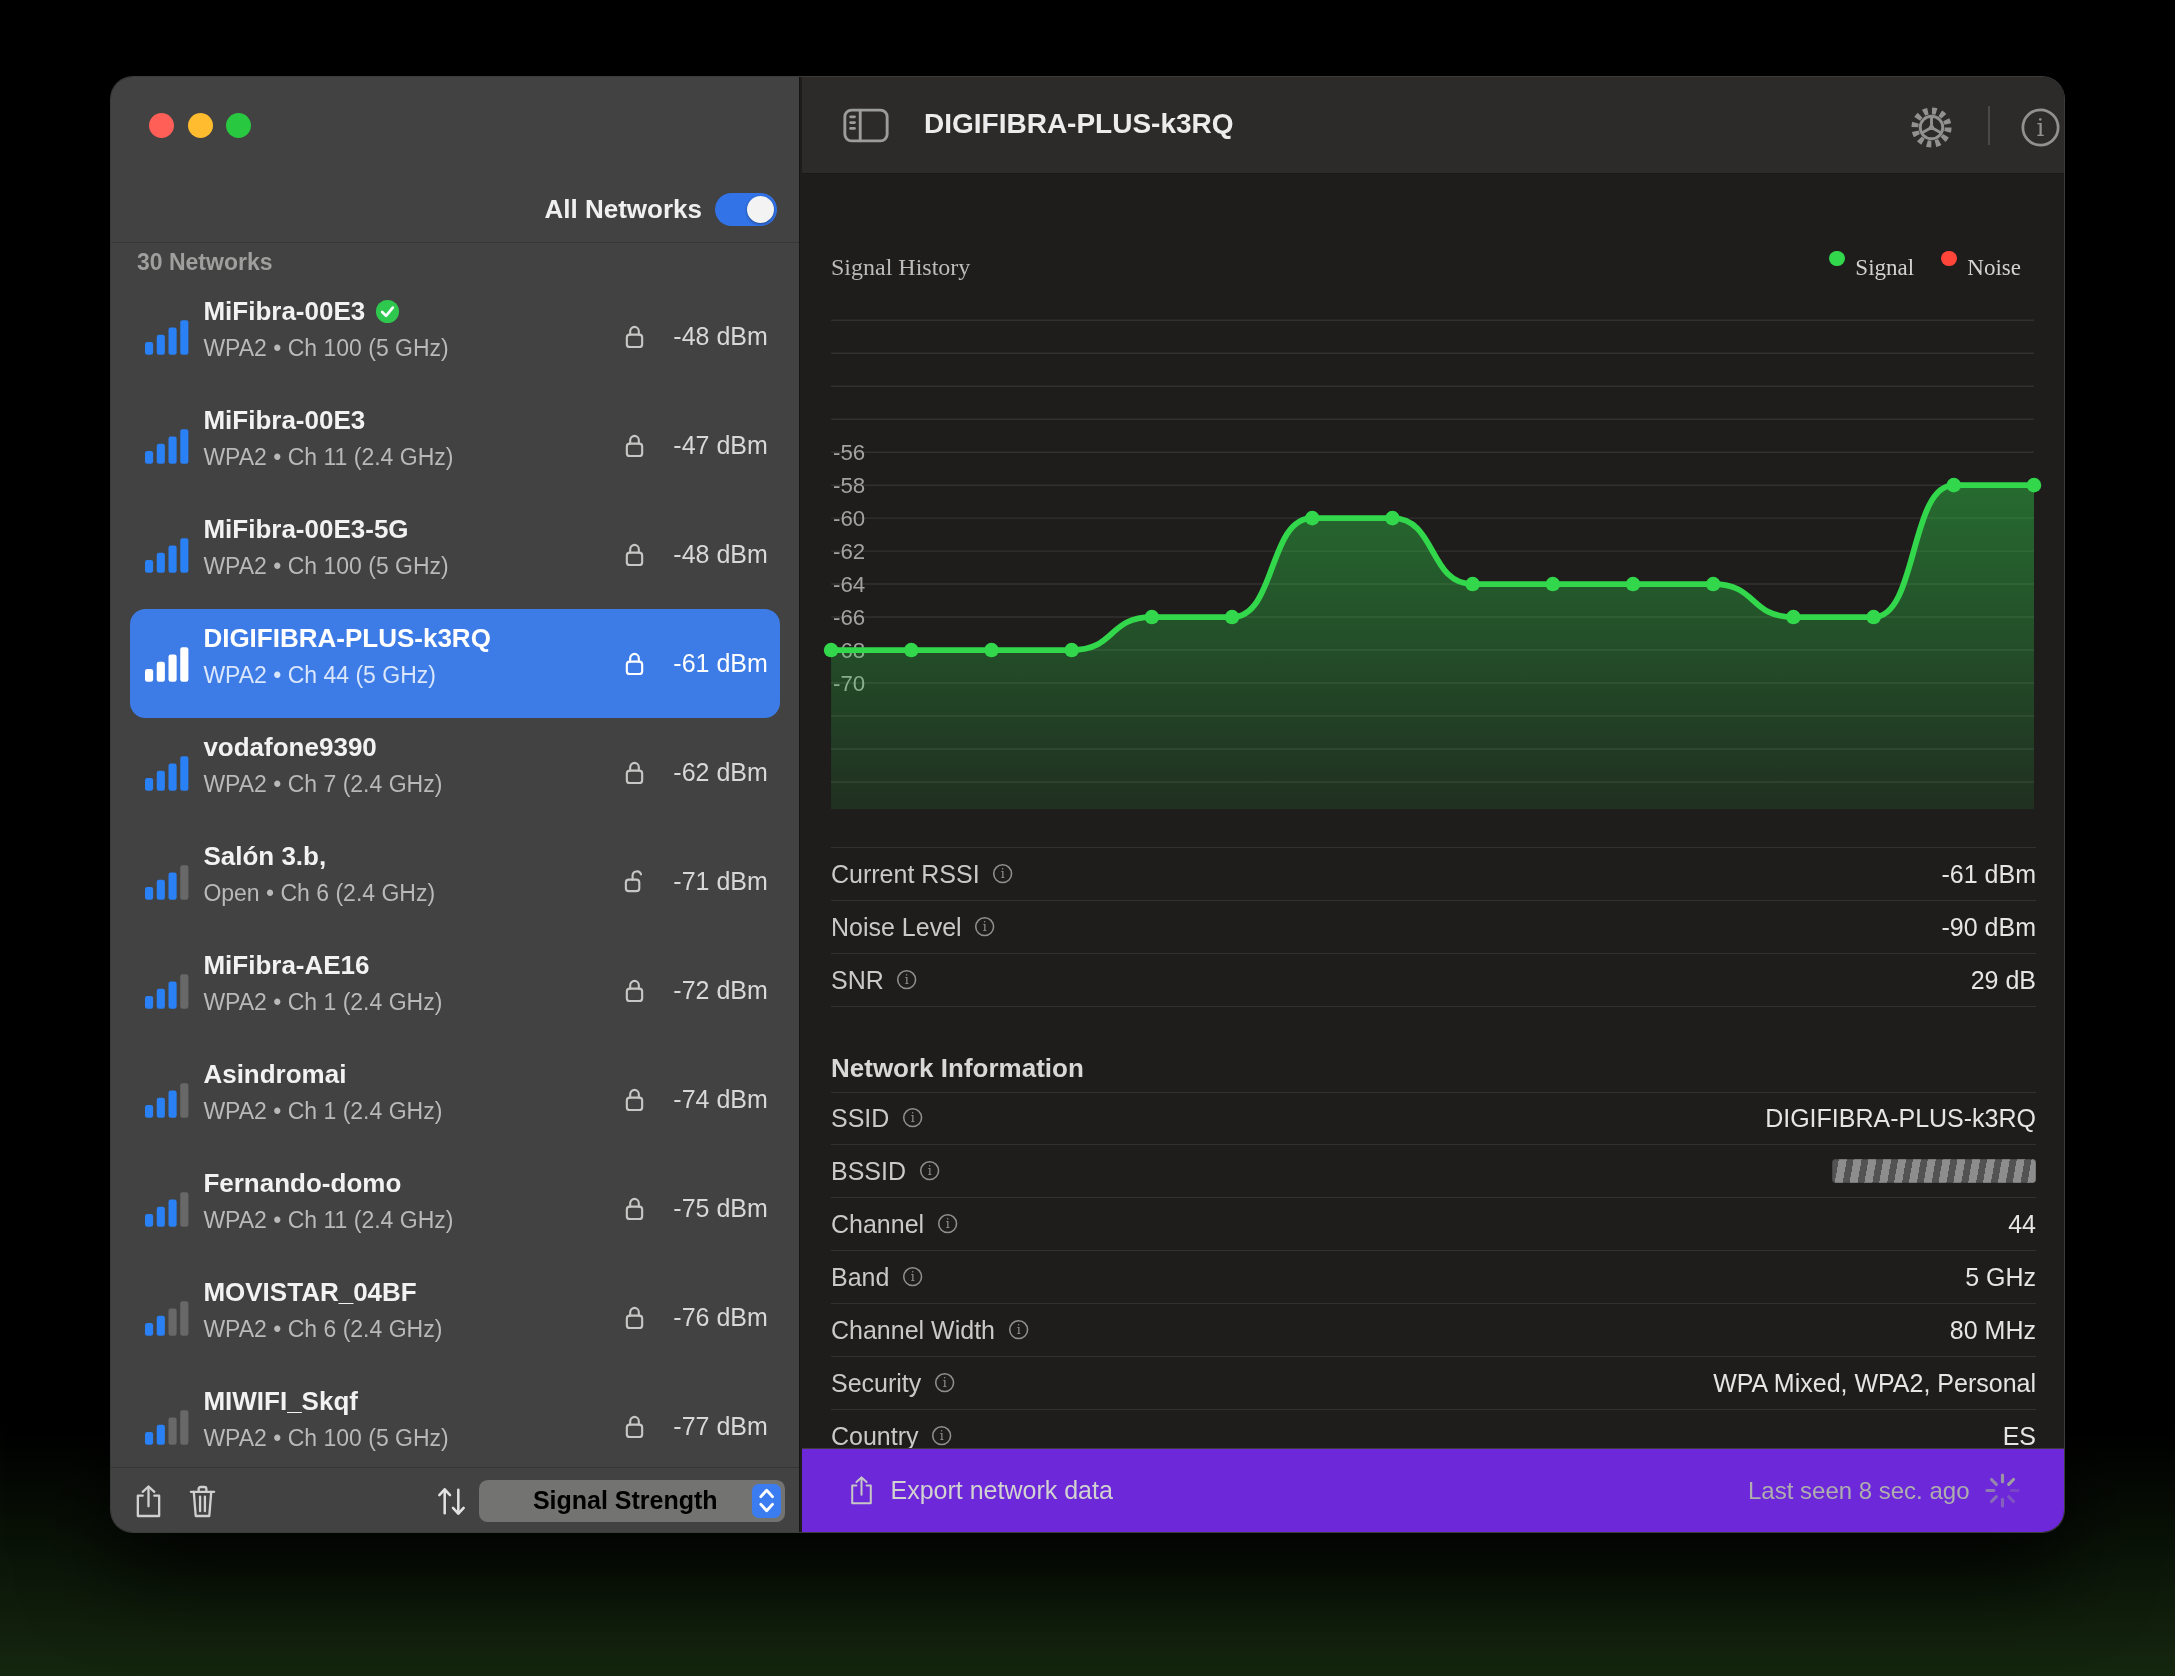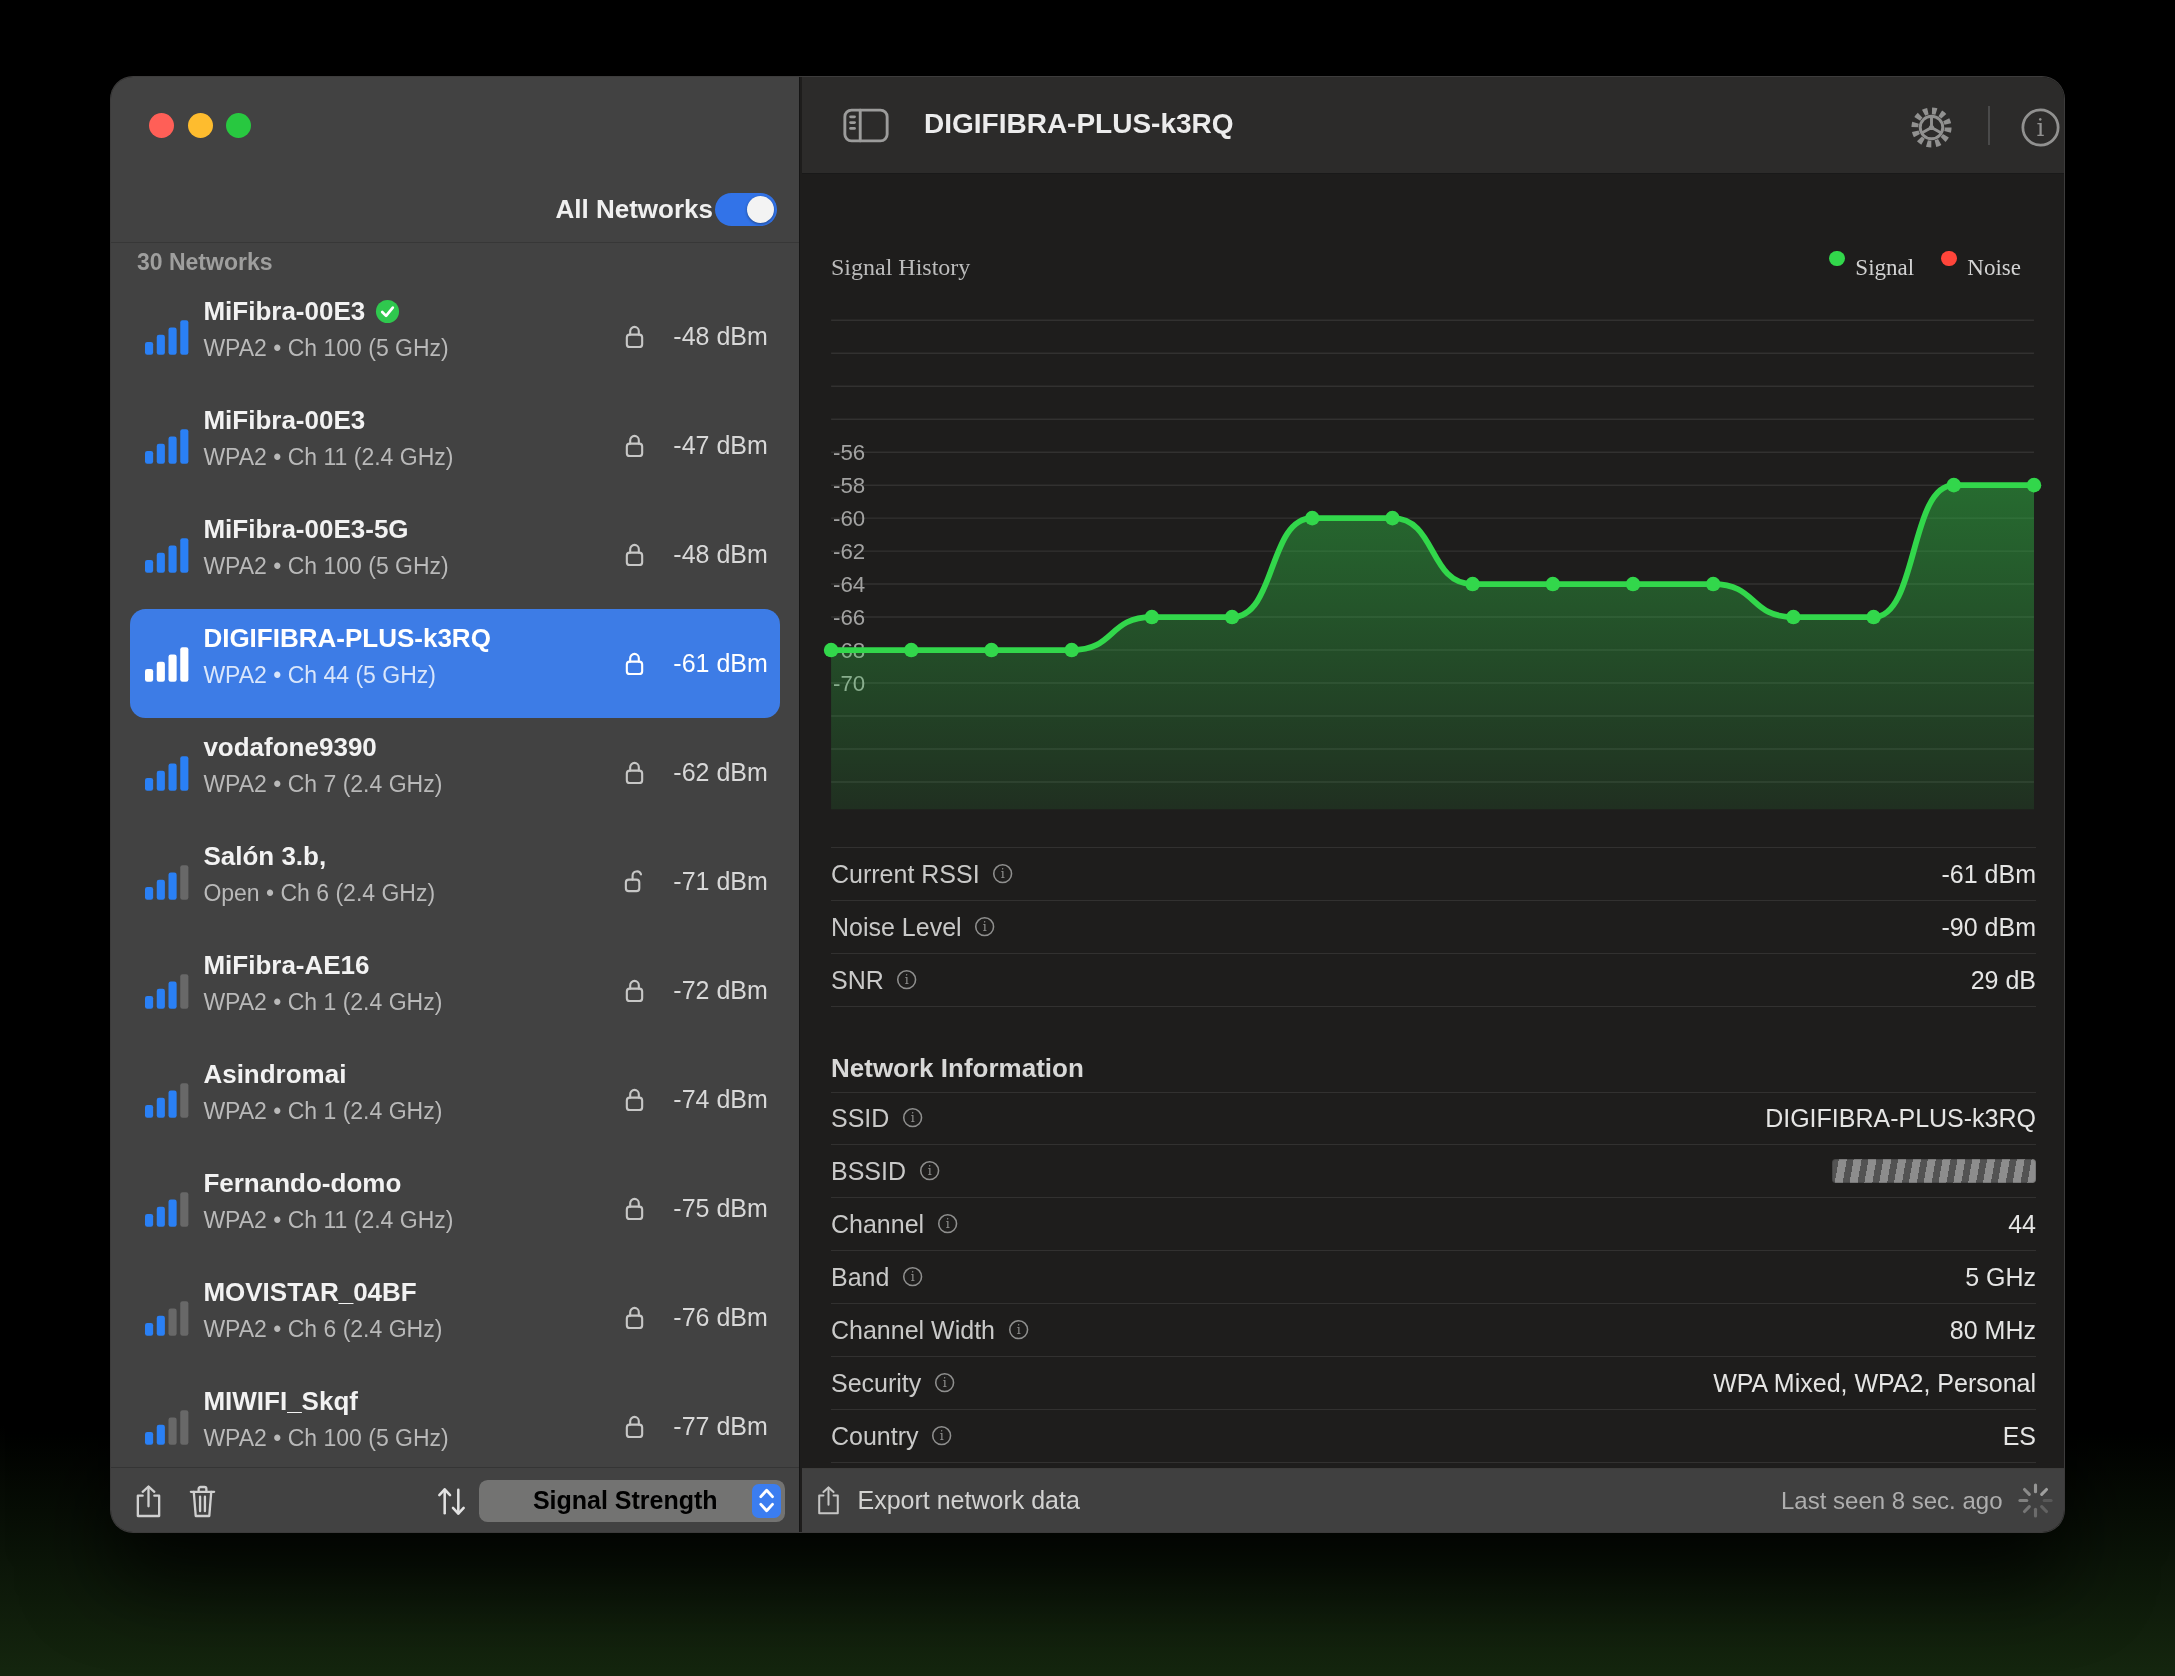--- a/index.html
+++ b/index.html
@@ -11,21 +11,21 @@
 
   .window { position:absolute; left:110px; top:76px; width:1955px; height:1457px;
     border-radius:23px; overflow:hidden; border:1px solid rgba(255,255,255,0.14);
     box-shadow:0 39px 87px rgba(0,0,0,0.85); background:#1e1d1c; }
 
   
   .sidebar { position:absolute; left:0; top:0; width:689px; height:100%;
     background:#424242; border-right:1.9px solid #151515; }
   .traffic { position:absolute; left:38px; top:36px; display:flex; gap:13.6px; }
   .traffic span { width:25px; height:25px; border-radius:50%; }
-  .allnet-row { position:absolute; top:116px; right:22px; height:33px; display:flex; align-items:center; gap:2px; }
+  .allnet-row { position:absolute; top:116px; right:22px; height:33px; display:flex; align-items:center; gap:13px; }
   .allnet-label { font-size:26px; font-weight:600; color:#f0f0f0; }
   .toggle { position:relative; width:62px; height:33px; border-radius:16.5px; }
   .toggle .knob { position:absolute; top:2.9px; right:2.9px; width:27px; height:27px; border-radius:50%;
     background:#f3f3f3; box-shadow:0 1px 2.9px rgba(0,0,0,0.4); }
   .sidebar-topline { position:absolute; top:165px; left:0; width:100%; height:1px; background:#373737; }
   .net-count { position:absolute; top:172px; left:26px; font-size:23px; font-weight:600; color:#9f9f9e; }
 
   .net-list { position:absolute; top:205px; left:19.4px; width:650px; bottom:65px; overflow:hidden; }
   .net-row { position:relative; height:109px; border-radius:15.5px; }
   .net-row.selected { background:#3d7ce6; }
@@ -74,23 +74,23 @@
     border-bottom:1px solid rgba(255,255,255,0.09); }
   .stat-left { display:flex; align-items:center; gap:12.6px; }
   .stat-label { font-size:25px; color:#c9c9c8; }
   .stat-value { font-size:25px; color:#e5e5e4; }
   .ni-header { position:absolute; left:29px; width:1205px; top:823px; height:46px; line-height:43px;
     font-size:26px; font-weight:700; color:#d8d8d7; border-bottom:1px solid rgba(255,255,255,0.09); }
   .redacted { width:204px; height:24px; border-radius:3.9px; background:#8d8d8d;
     background-image:repeating-linear-gradient(100deg, rgba(35,35,35,0.55) 0 6.8px, rgba(141,141,141,0) 6.8px 14.6px);
     box-shadow:inset 0 0 0 1px rgba(0,0,0,0.15); }
 
-  .rp-footer { position:absolute; left:0; bottom:0; width:100%; height:64px; background:#404040;
+  .rp-footer { position:absolute; left:0; bottom:0; width:100%; height:84px; background:#6d28d9;
     border-top:1px solid #3e3d3c; display:flex; align-items:center; justify-content:space-between;
-    padding:0 13px; }
+    padding:0 46px; }
   .ft-left, .ft-right { display:flex; align-items:center; gap:15.5px; }
   .ft-export { font-size:25px; color:#d2d2d1; }
   .ft-seen { font-size:24px; color:#aeaeae; }
 </style>
 </head>
 <body>
 
 <div class="stage">
   <div class="desktop-glow"></div>
 

